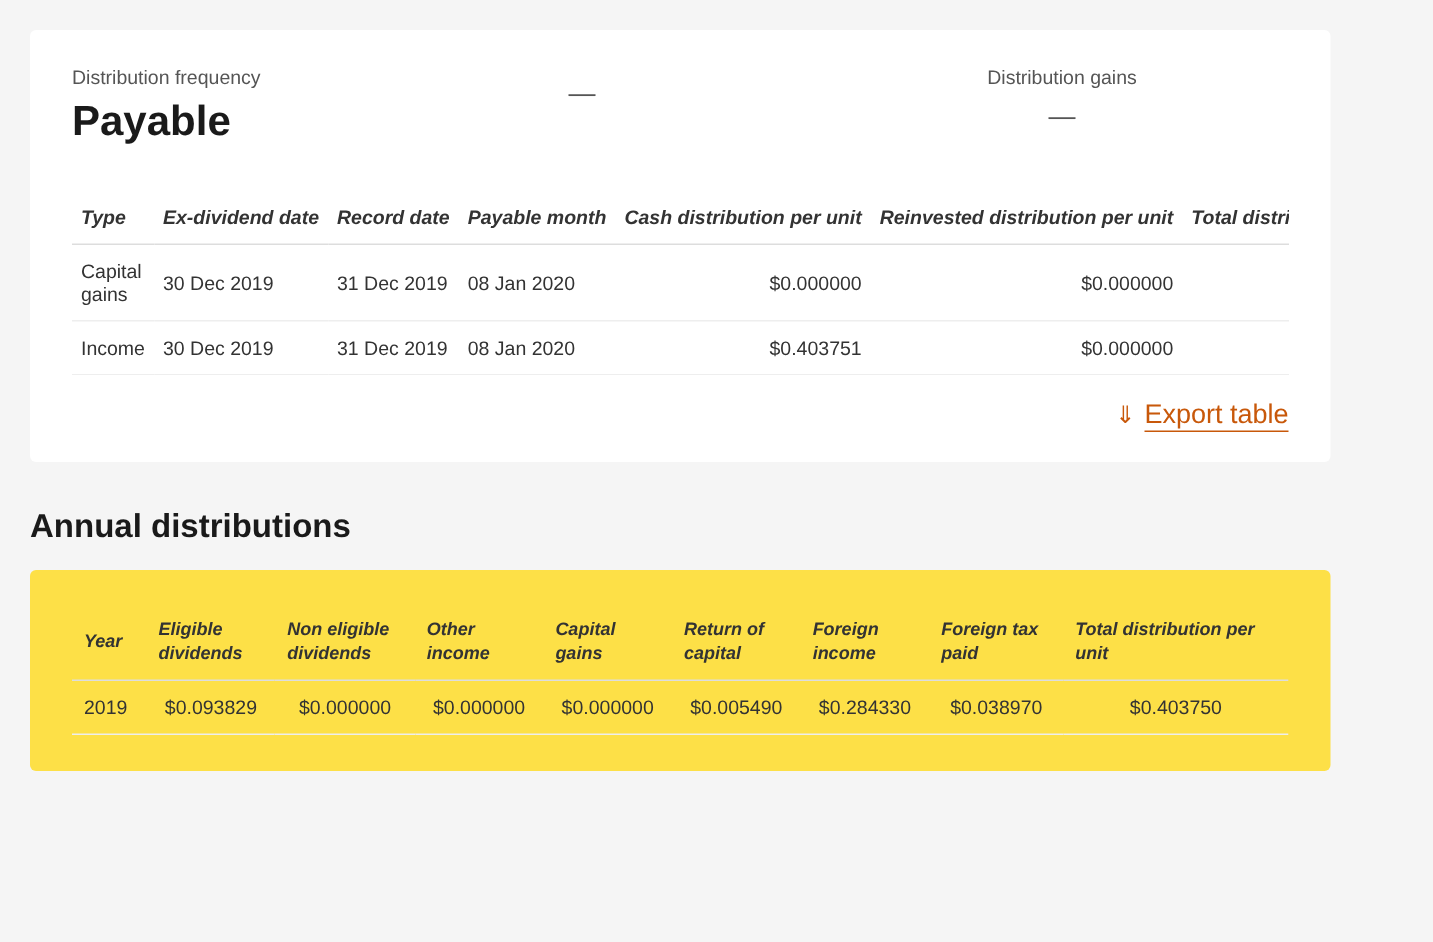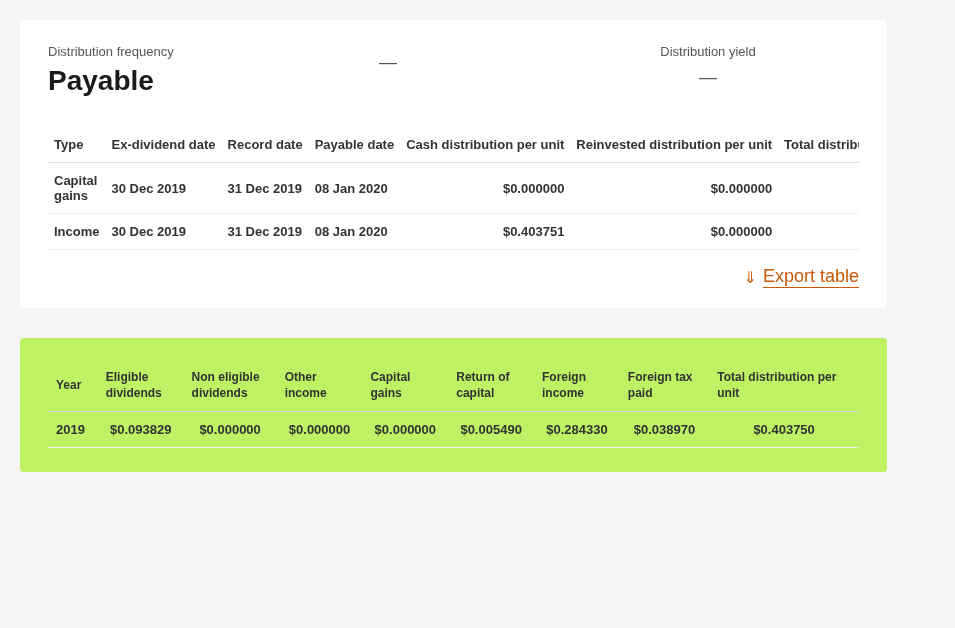--- a/index.html
+++ b/index.html
@@ -64,31 +64,31 @@
     }
     thead tr {
       border-bottom: 1px solid #ddd;
     }
     thead th {
       font-weight: 600;
       text-align: left;
       padding: 8px 6px 10px 6px;
       color: #333;
       white-space: nowrap;
+      font-style: italic;
     }
     thead th.right-align {
       text-align: left;
     }
     tbody tr {
       border-bottom: 1px solid #eee;
     }
     tbody td {
       padding: 10px 6px;
       color: #333;
-      font-weight: bold;
     }
     tbody td.right-align {
       text-align: right;
     }
     .export-row {
       display: flex;
       justify-content: flex-end;
       align-items: center;
       margin-top: 16px;
       gap: 6px;
@@ -106,21 +106,21 @@
     }
     .section-title {
       font-size: 22px;
       font-weight: 700;
       color: #1a1a1a;
       padding: 0 20px;
       margin-bottom: 16px;
     }
     .annual-section {
       margin: 0 20px;
-      background: #bef264;
+      background: #fde047;
       border-radius: 4px;
       padding: 24px 28px;
     }
     .annual-table thead th {
       text-align: left;
       font-size: 12px;
       font-weight: 600;
       color: #333;
       line-height: 1.3;
       padding: 8px 8px 10px 8px;
@@ -147,33 +147,33 @@
 
     <div class="distribution-header">
       <div class="dist-freq-block">
         <div class="dist-label">Distribution frequency</div>
         <div class="dist-value-large">Payable</div>
       </div>
       <div class="dist-yield-block">
         <div class="dist-dash">—</div>
       </div>
       <div class="dist-yield-right">
-        <div class="dist-label">Distribution yield</div>
+        <div class="dist-label">Distribution gains</div>
         <div class="dist-dash">—</div>
       </div>
     </div>
 
     <div class="table-wrapper">
       <table>
         <thead>
           <tr>
             <th class="">Type</th>
             <th class="">Ex-dividend date</th>
             <th class="">Record date</th>
-            <th class="">Payable date</th>
+            <th class="">Payable month</th>
             <th class="right-align">Cash distribution per unit</th>
             <th class="right-align">Reinvested distribution per unit</th>
             <th class="right-align">Total distribution per unit</th>
           </tr>
         </thead>
         <tbody id="main-table-body">
         <tr>
       <td>Capital gains</td>
       <td>30 Dec 2019</td>
       <td>31 Dec 2019</td>
@@ -194,20 +194,21 @@
           </tbody>
       </table>
     </div>
 
     <div class="export-row">
       <span class="export-icon">⇓</span>
       <a class="export-link">Export table</a>
     </div>
   </div>
 
+  <div class="section-title">Annual distributions</div>
   <div class="annual-section">
     <div class="table-wrapper">
       <table class="annual-table">
         <thead>
           <tr>
             <th class="left-align">Year</th>
             <th>Eligible<br>dividends</th>
             <th>Non eligible<br>dividends</th>
             <th>Other<br>income</th>
             <th>Capital<br>gains</th>

